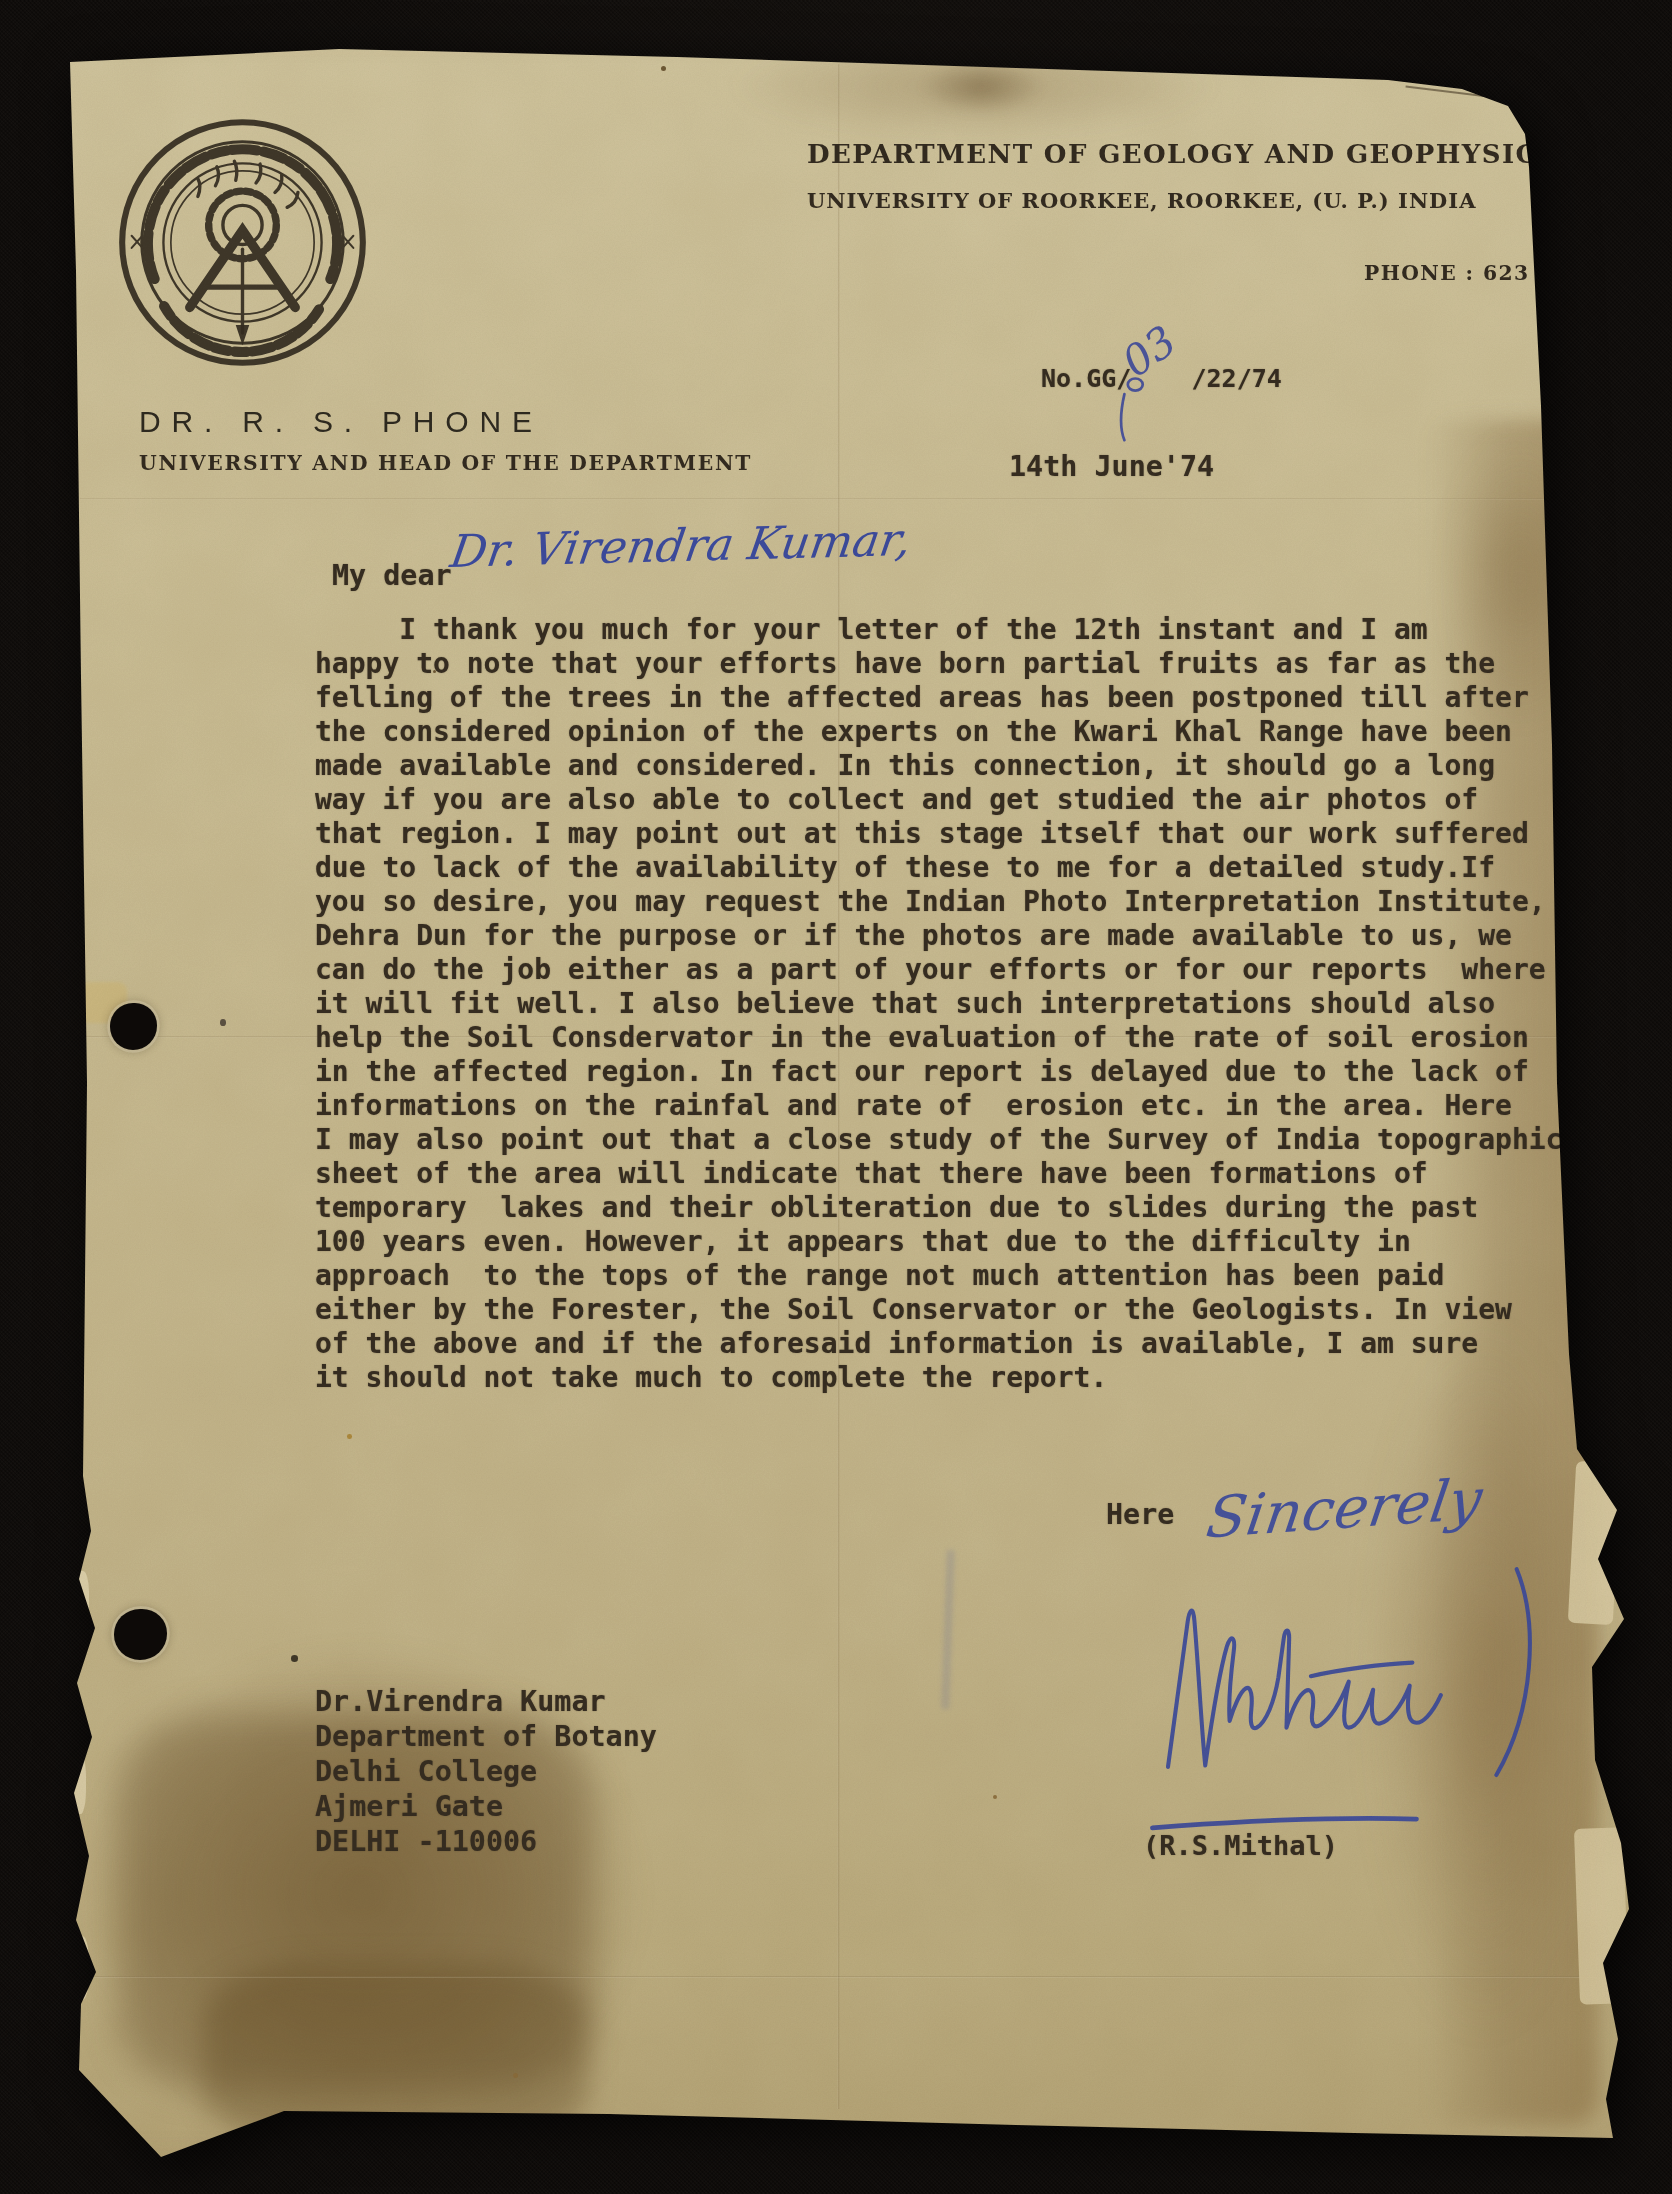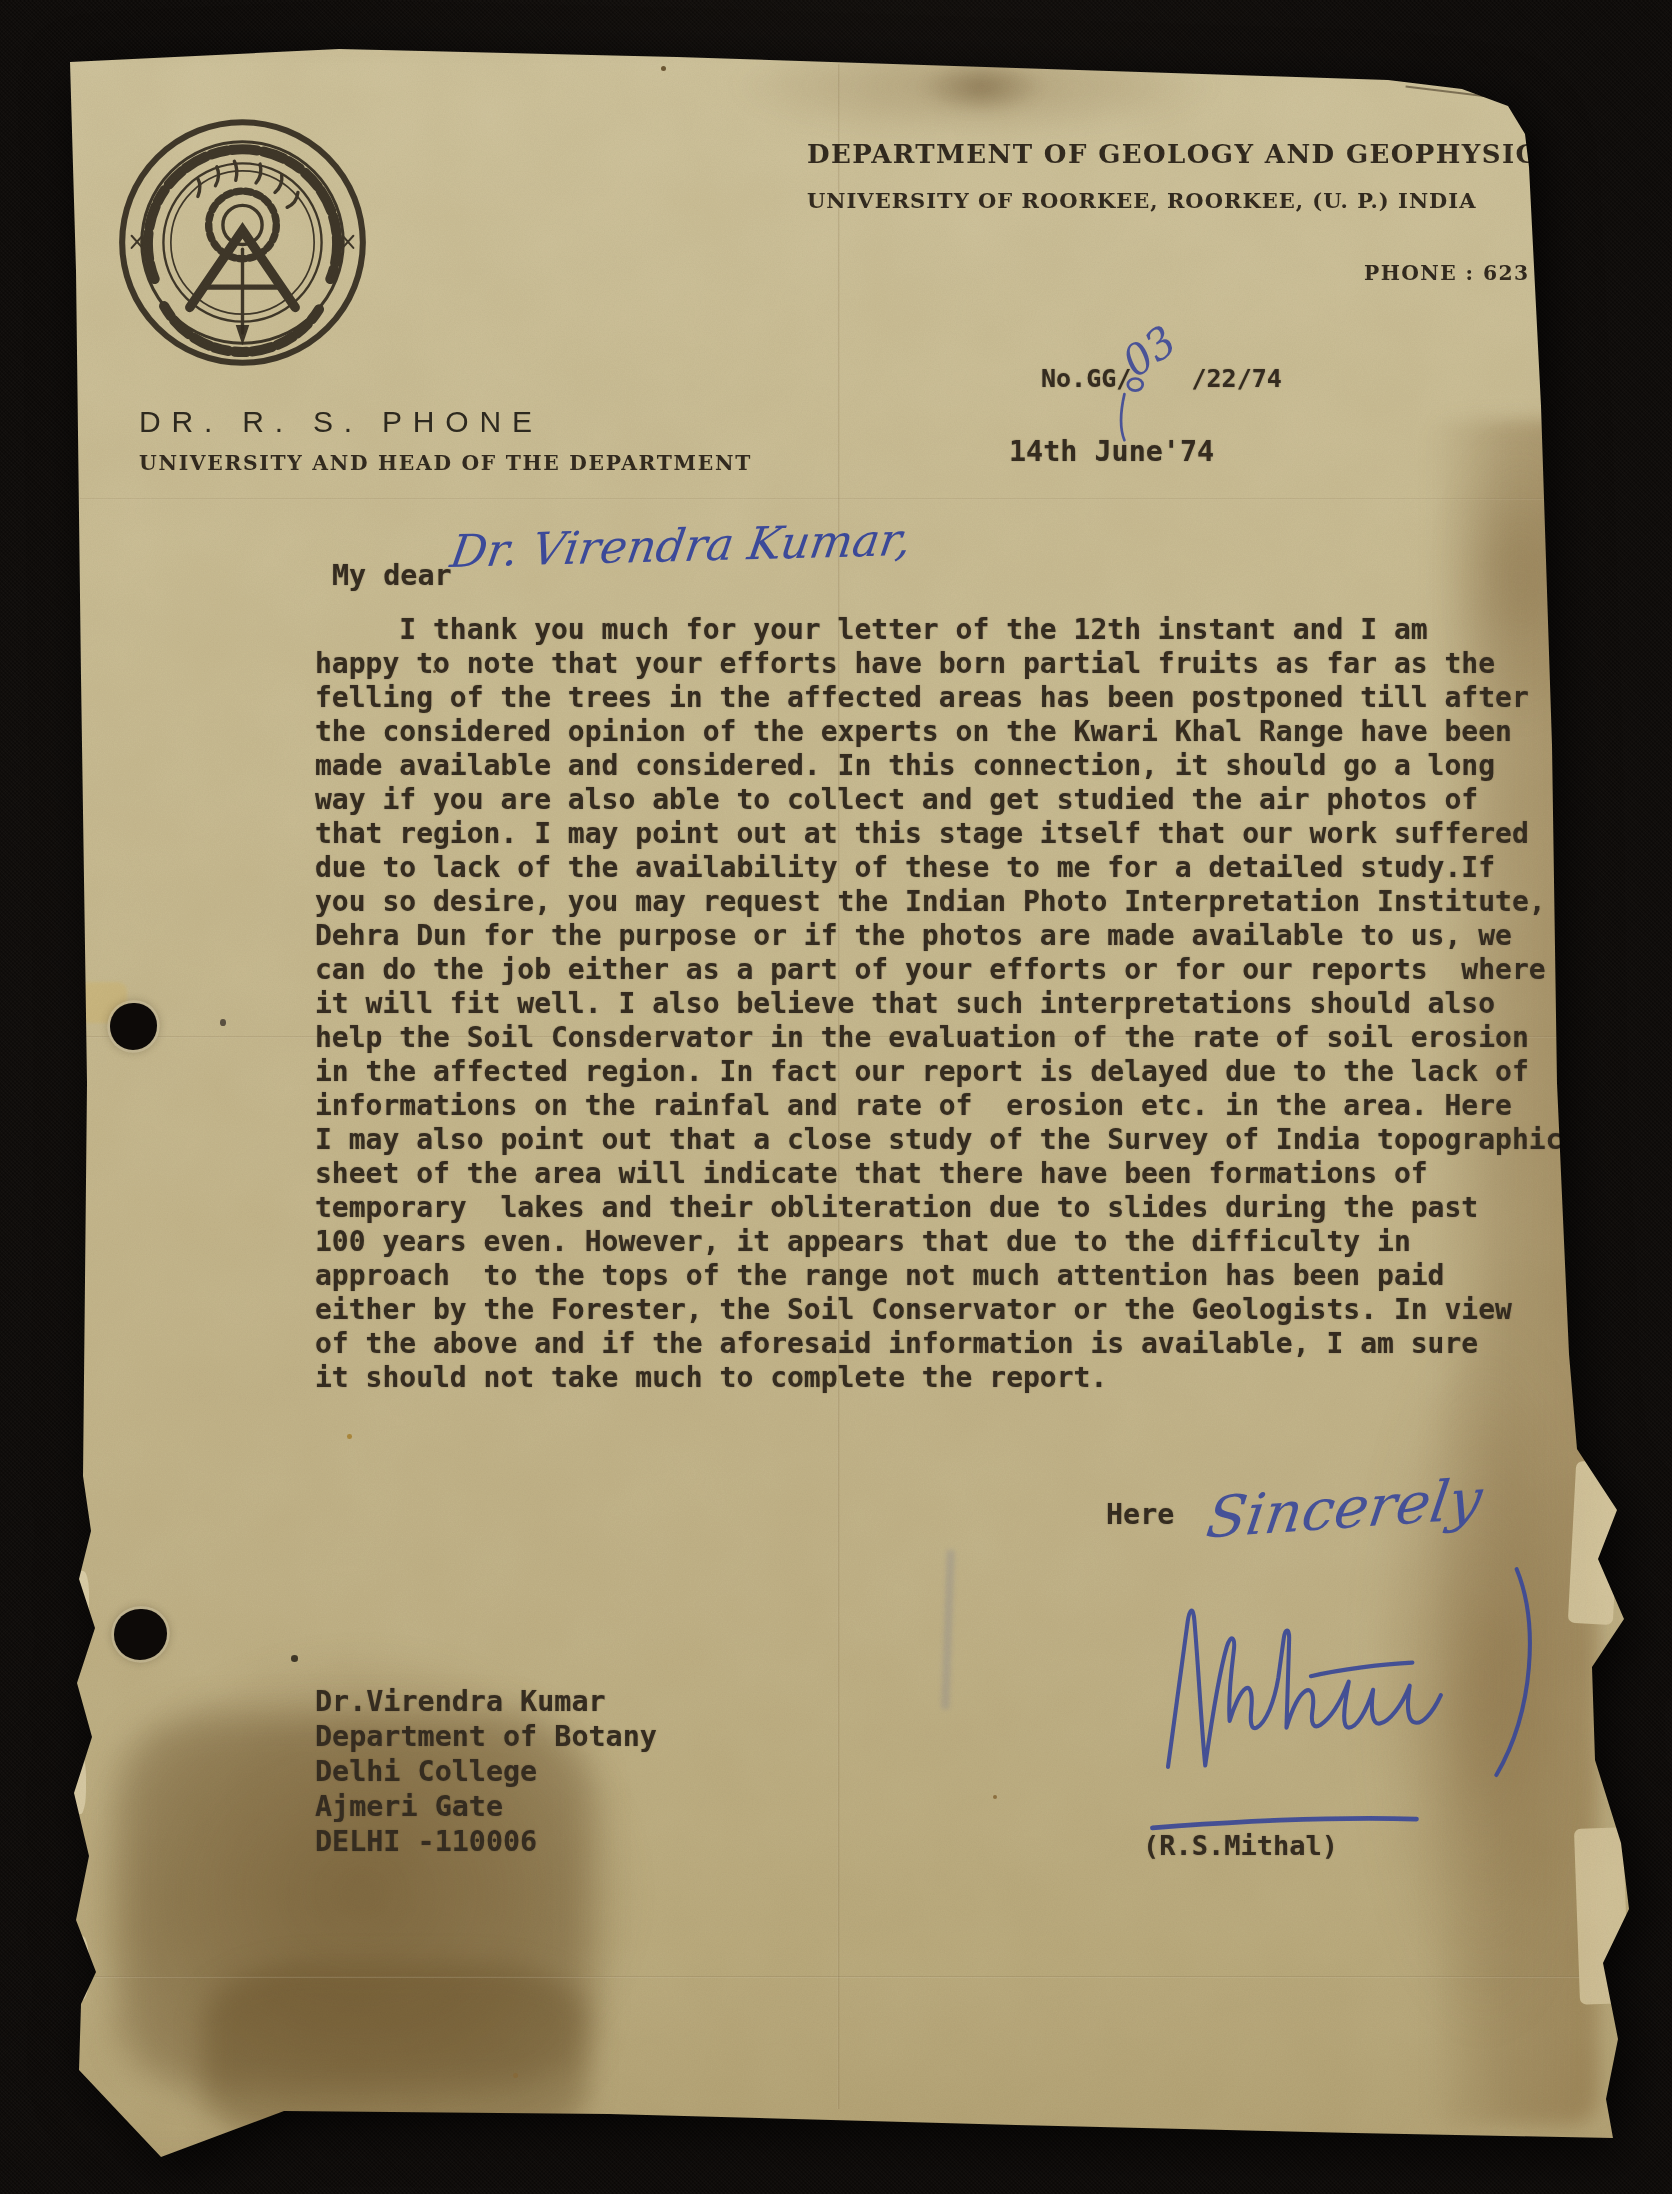--- a/index.html
+++ b/index.html
@@ -93,21 +93,21 @@
       <div class="letterpress" style="left:139px;top:451px;font-size:20.3px;letter-spacing:1.7px;">UNIVERSITY AND HEAD OF THE DEPARTMENT</div>
 
       <div class="typed" style="left:1009px;top:362px;font-size:25px;margin-left:32px;">No.GG/    /22/74</div>
       <svg style="position:absolute;left:1104px;top:291px;" width="129" height="156" viewBox="0 0 190 230">
         <text x="38" y="118" transform="rotate(-35 60 110)" font-size="62" font-style="italic" fill="#3f4ba0" opacity="0.9">03</text>
         <g fill="none" stroke="#3f4ba0" stroke-width="4" stroke-linecap="round" opacity="0.9">
           <ellipse cx="46" cy="138" rx="11" ry="9"></ellipse>
           <path d="M 30,152 C 24,178 22,200 30,220"></path>
         </g>
       </svg>
-      <div class="typed" style="left:1009px;top:435px;font-size:28.4px;">14th June'74</div>
+      <div class="typed" style="left:1009px;top:450px;font-size:28.4px;">14th June'74</div>
 
       <div class="typed" style="left:332px;top:559px;font-size:28.4px;">My dear</div>
       <div class="hand" style="left:452px;top:519px;font-size:45px;transform:skewX(-10deg) rotate(-1.5deg);">Dr. Virendra Kumar,</div>
 
       <div class="typed" style="left:315px;top:613px;">     I thank you much for your letter of the 12th instant and I am
 happy to note that your efforts have born partial fruits as far as the
 felling of the trees in the affected areas has been postponed till after
 the considered opinion of the experts on the Kwari Khal Range have been
 made available and considered. In this connection, it should go a long
 way if you are also able to collect and get studied the air photos of

